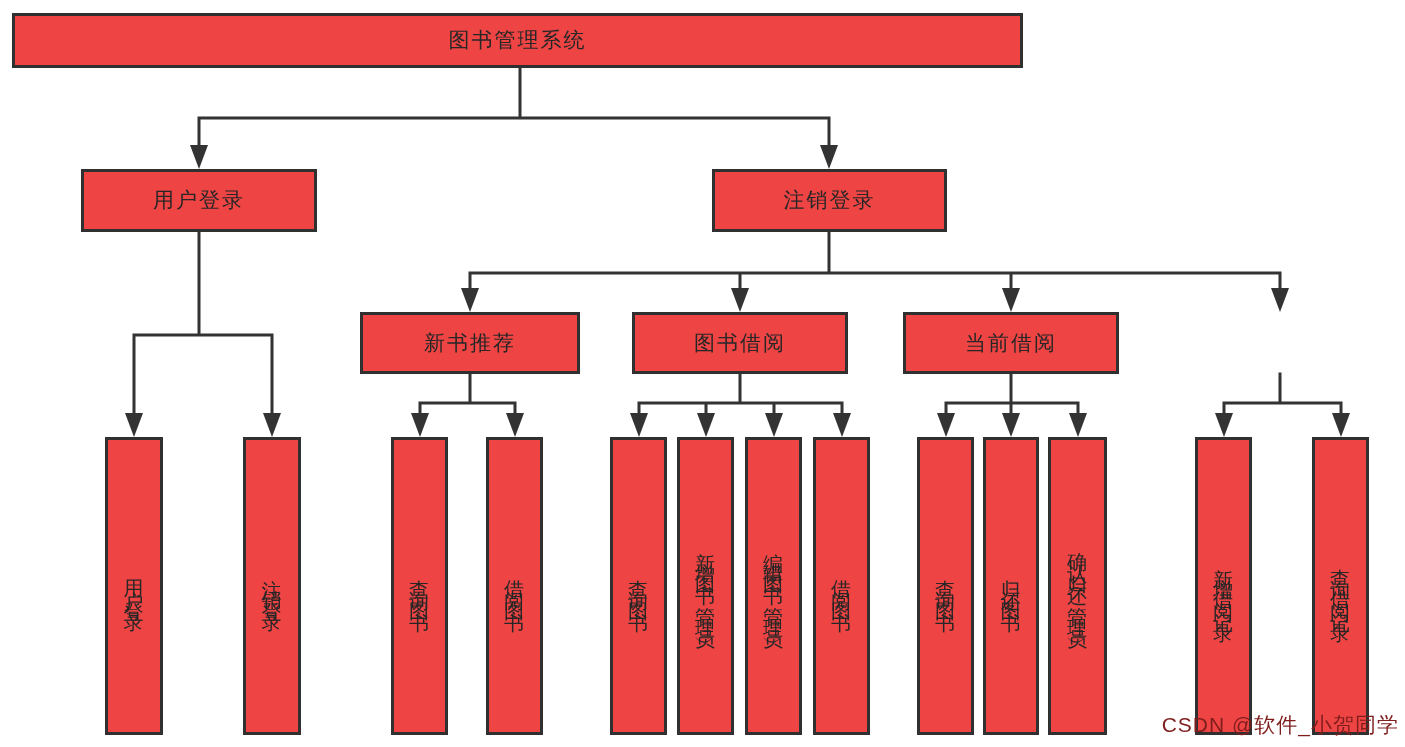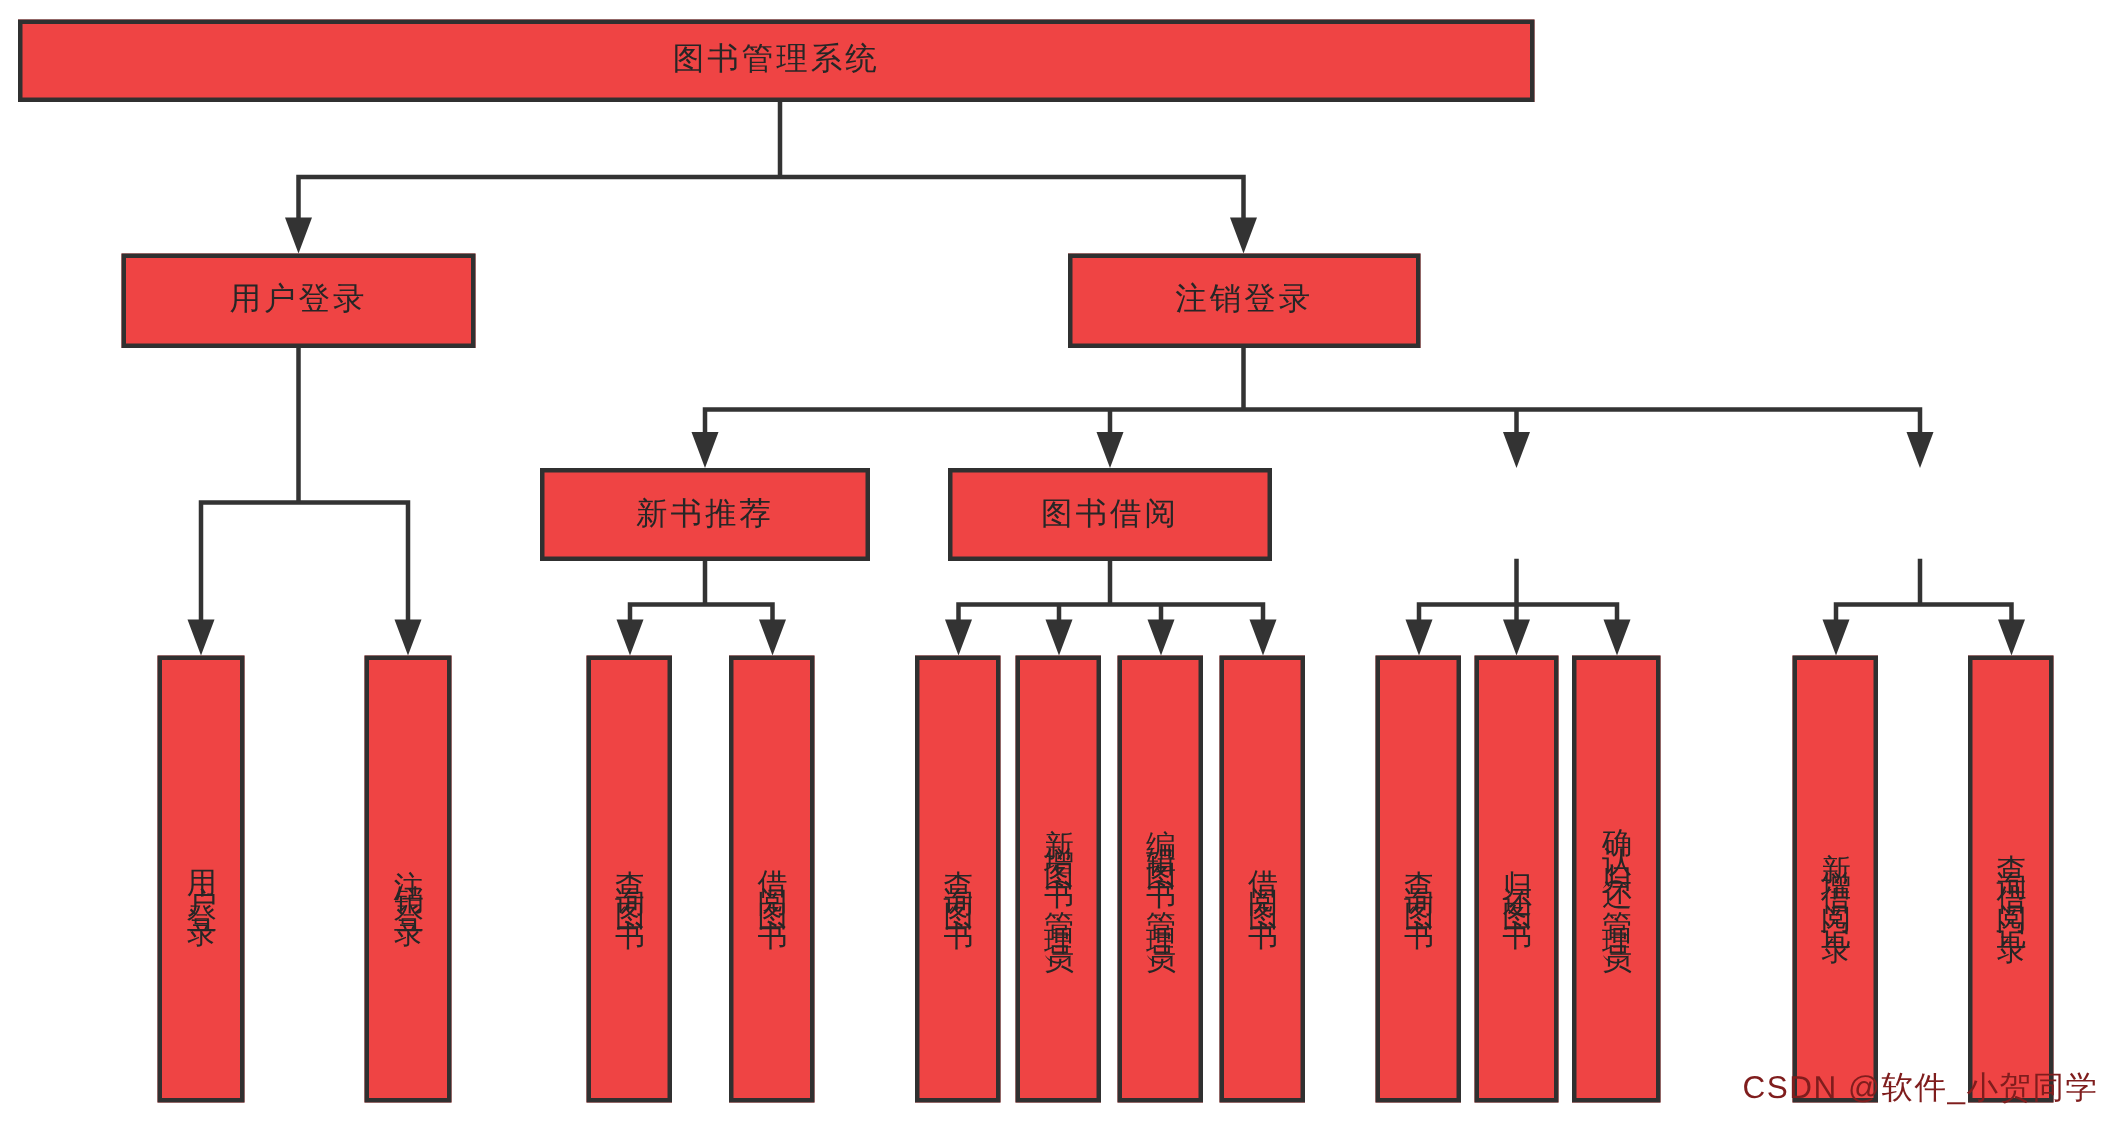--- a/index.html
+++ b/index.html
@@ -76,20 +76,21 @@
     </g>
   </svg>
 
   <div class="node h" style="left:12px;top:13px;width:1011px;height:55px;">图书管理系统</div>
 
   <div class="node h" style="left:81px;top:169px;width:236px;height:63px;">用户登录</div>
   <div class="node h" style="left:712px;top:169px;width:235px;height:63px;">注销登录</div>
 
   <div class="node h" style="left:632px;top:312px;width:216px;height:62px;">图书借阅</div>
   <div class="node h" style="left:360px;top:312px;width:220px;height:62px;">新书推荐</div>
+  <div class="node h" style="left:903px;top:312px;width:216px;height:62px;">当前借阅</div>
 
   <div class="node v" style="left:105px;top:437px;width:58px;height:298px;">用户登录</div>
   <div class="node v" style="left:243px;top:437px;width:58px;height:298px;">注销登录</div>
 
   <div class="node v" style="left:391px;top:437px;width:57px;height:298px;">查询图书</div>
   <div class="node v" style="left:486px;top:437px;width:57px;height:298px;">借阅图书</div>
 
   <div class="node v" style="left:610px;top:437px;width:57px;height:298px;">查询图书</div>
   <div class="node v" style="left:677px;top:437px;width:57px;height:298px;">新增图书（管理员）</div>
   <div class="node v" style="left:745px;top:437px;width:57px;height:298px;">编辑图书（管理员）</div>

